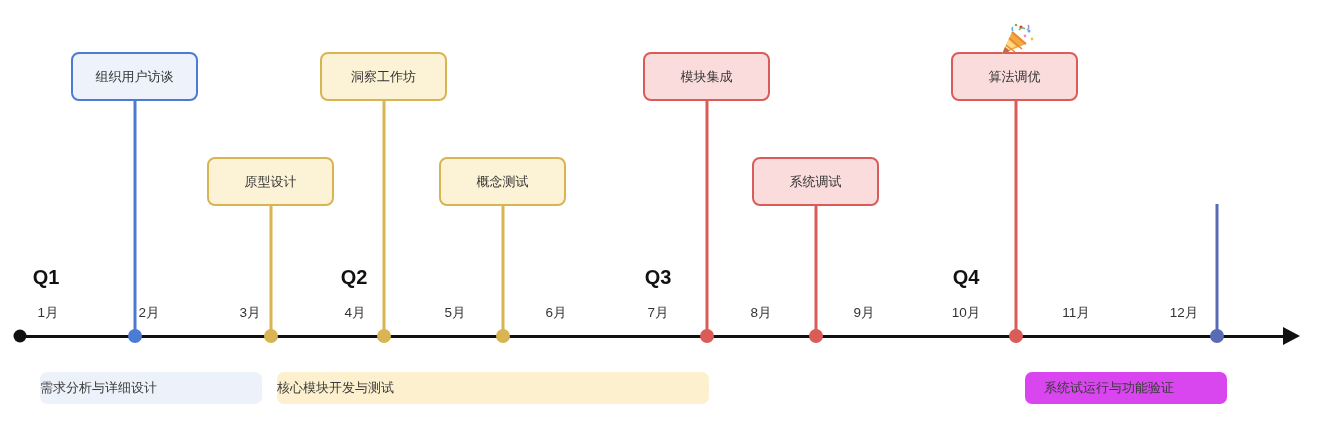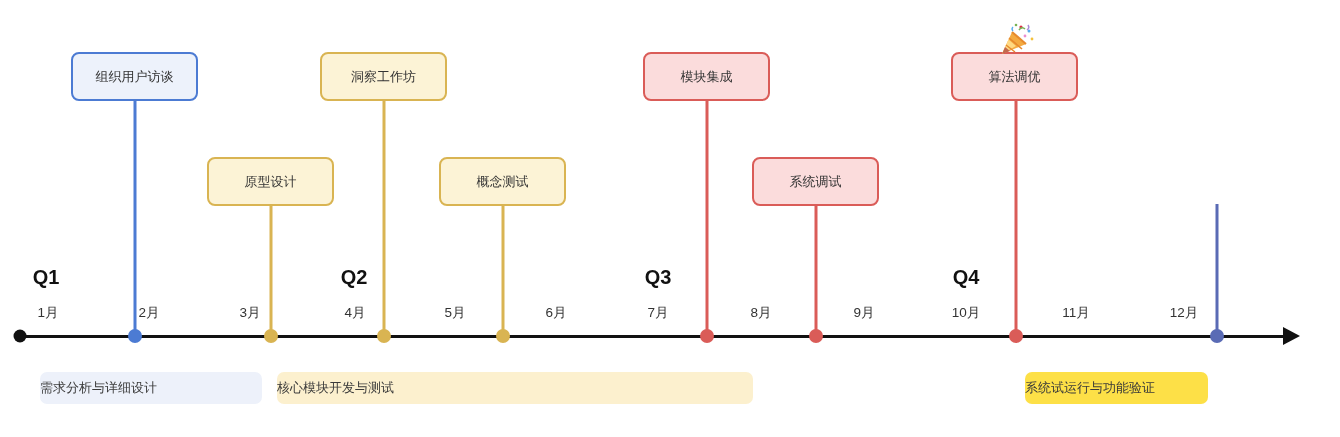--- a/index.html
+++ b/index.html
@@ -64,21 +64,21 @@
 
   
   .phase {
     position:absolute; top:372px; height:32px; border-radius:7px;
     display:flex; align-items:center; justify-content:flex-start;
     font-size:13px; color:#3a3a3a; z-index:3; white-space:nowrap;
   }
   .phase.blue-light   { background:#EDF1FA; }
   .phase.yellow-light { background:#FCF0CE; }
   .phase.red-light    { background:#FADFDF; }
-  .phase.purple-light { background:#fde047; }
+  .phase.purple-light { background:#d946ef;padding-left:19px; }
 
   .popper { position:absolute; left:999px; top:21px; width:36px; height:36px; z-index:5; }
 </style>
 </head>
 <body>
 
 <div class="canvas">
 
   <div class="stem blue" style="left:134.5px; top:99px;  height:237px;"></div>
   <div class="stem yellow" style="left:270.5px; top:204px; height:132px;"></div>
@@ -155,20 +155,20 @@
   <div class="m-label" style="left:658px;">7月</div>
   <div class="m-label" style="left:761px;">8月</div>
   <div class="m-label" style="left:864px;">9月</div>
   <div class="m-label" style="left:966px;">10月</div>
   <div class="m-label" style="left:1076px;">11月</div>
   <div class="m-label" style="left:1184px;">12月</div>
 
   <div class="phase blue-light" style="left:40px;   width:222px;">
     <span>需求分析与详细设计</span>
   </div>
-  <div class="phase yellow-light" style="left:277px;  width:476px;">
+  <div class="phase yellow-light" style="left:277px;  width:432px;">
     <span>核心模块开发与测试</span>
   </div>
   <div class="phase purple-light" style="left:1025px; width:183px;">
     <span>系统试运行与功能验证</span>
   </div>
 
 </div>
 
 </body></html>

